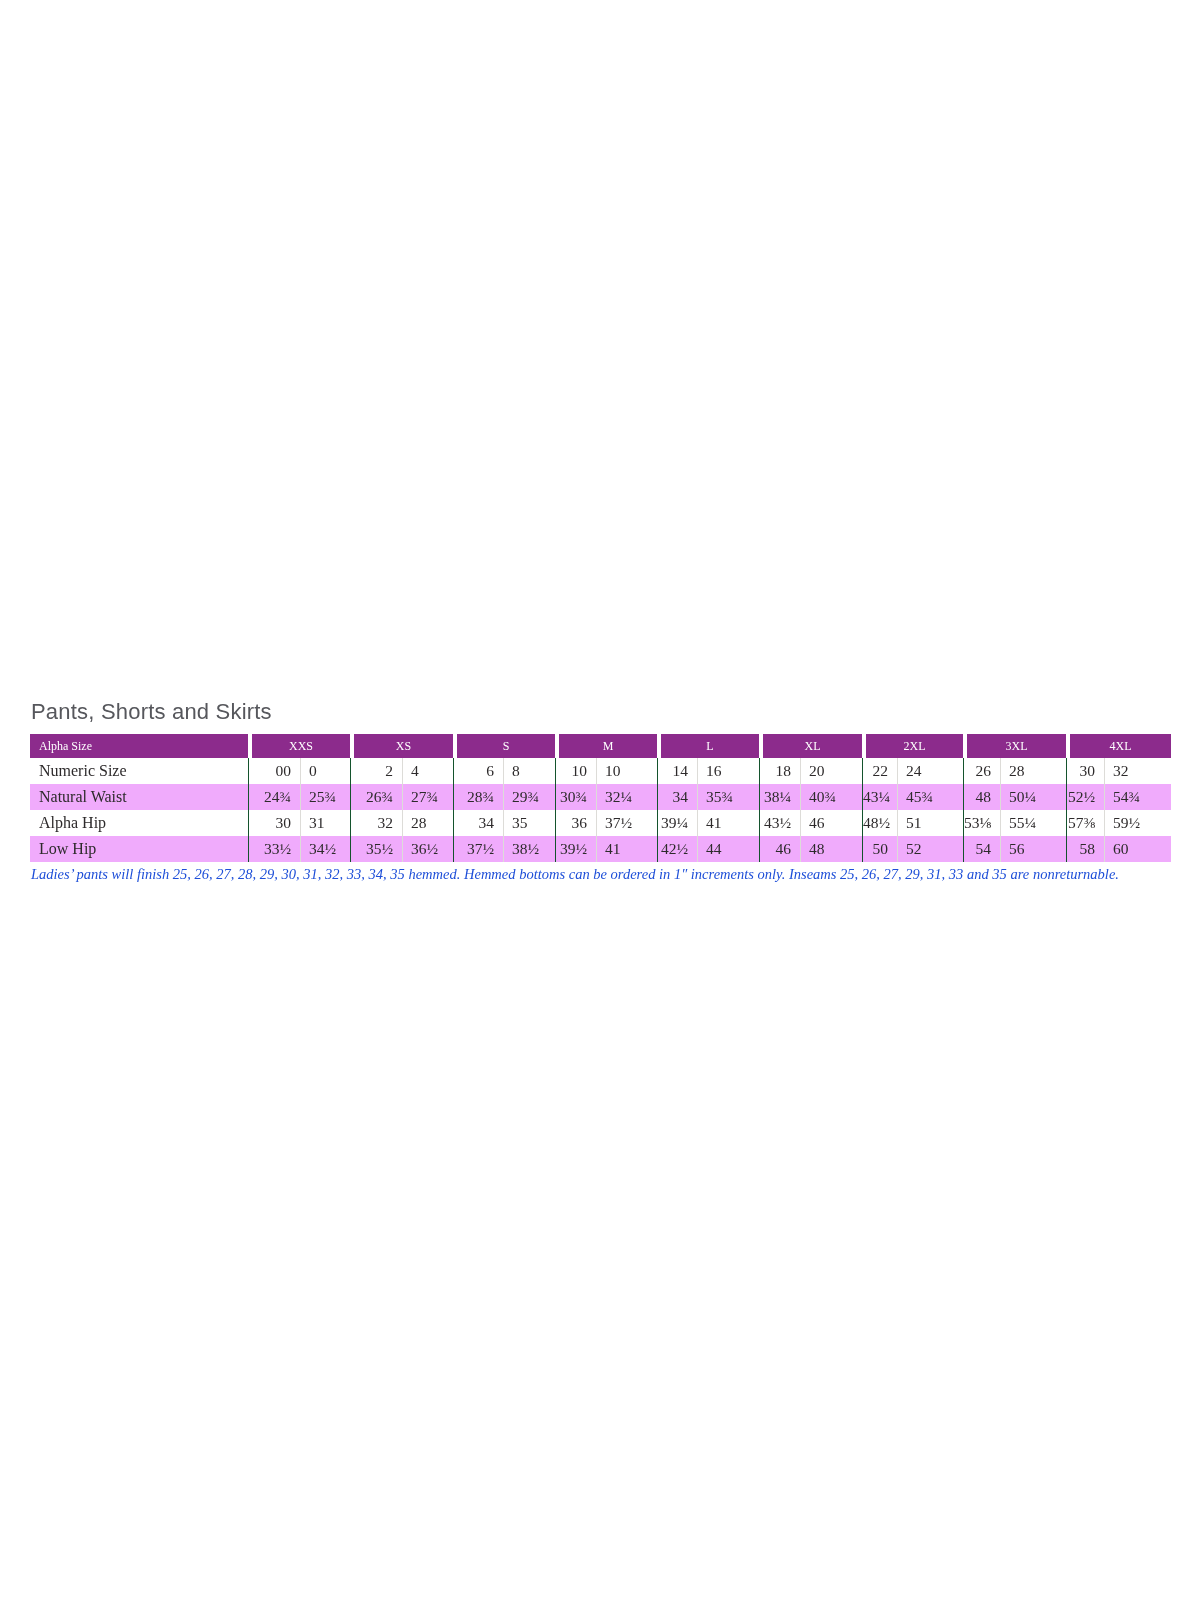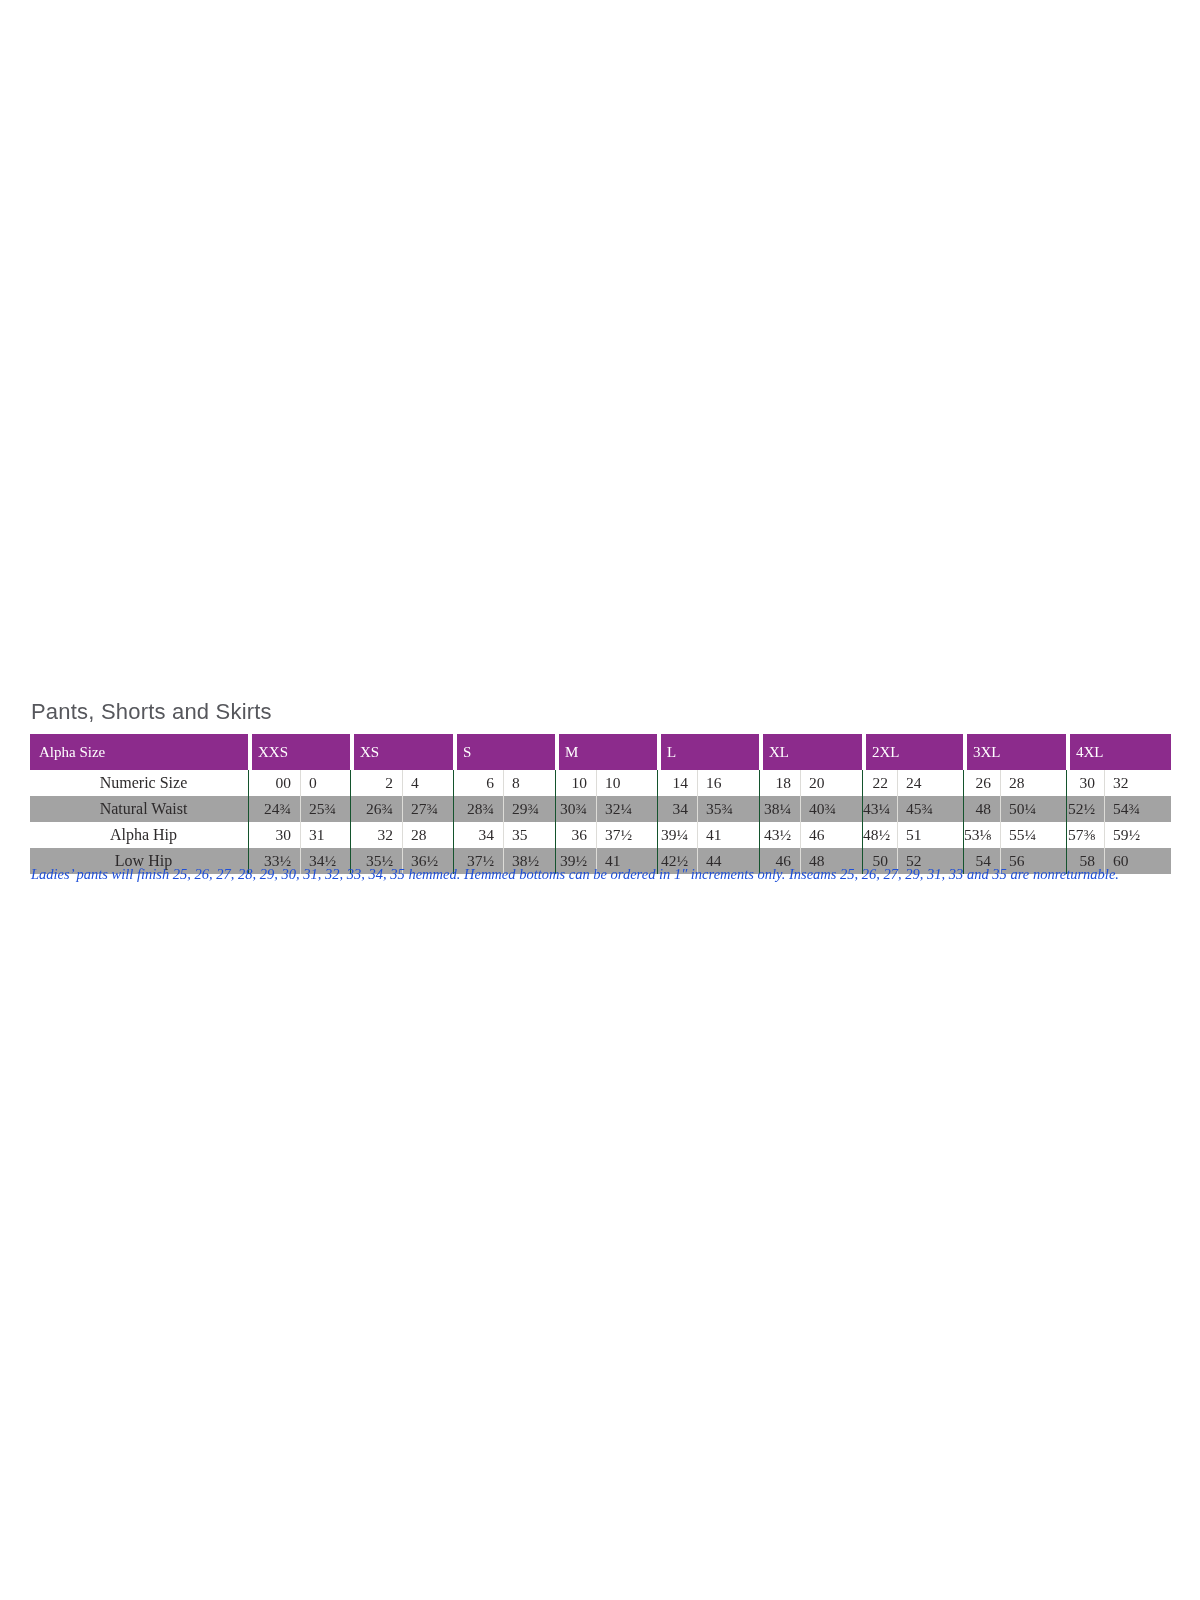--- a/index.html
+++ b/index.html
@@ -30,43 +30,43 @@
     border-collapse: separate;
     border-spacing: 0;
     table-layout: fixed;
     font-family: "Liberation Serif", "DejaVu Serif", serif;
     color: #2d2a2b;
   }
   thead th {
     background: #8c2b8c;
     color: #ffffff;
     font-weight: 400;
-    font-size: 15px;
+    font-size: 12px;
     height: 24px;
-    padding: 6px;
+    padding: 0;
     vertical-align: middle;
   }
   th.corner {
     text-align: left;
     padding-left: 9px;
   }
   th.group {
     border-left: 4px solid #ffffff;
-    text-align: left;
+    text-align: center;
   }
   tbody td {
     height: 26px;
     font-size: 15.5px;
     padding: 0;
     vertical-align: middle;
     background: #ffffff;
   }
-  tbody tr.stripe td { background: #a3a3a3; }
+  tbody tr.stripe td { background: #f0abfc; }
   td.rowlabel {
-    text-align: center;
+    text-align: left;
     padding-left: 9px;
     font-size: 16px;
   }
   td.v1 {
     text-align: right;
     padding-right: 9px;
     border-left: 1px solid #14532d;
   }
   td.v2 {
     text-align: left;

